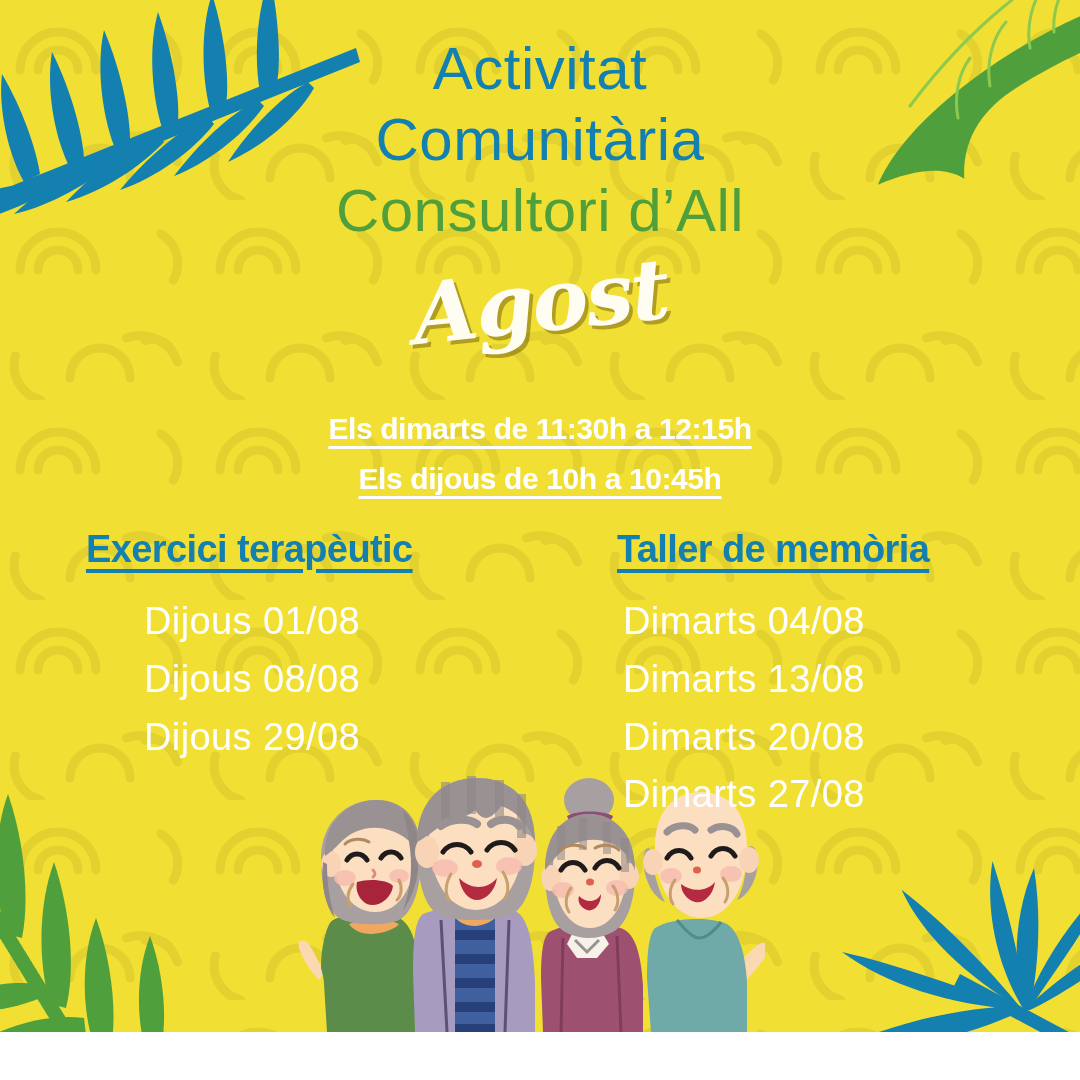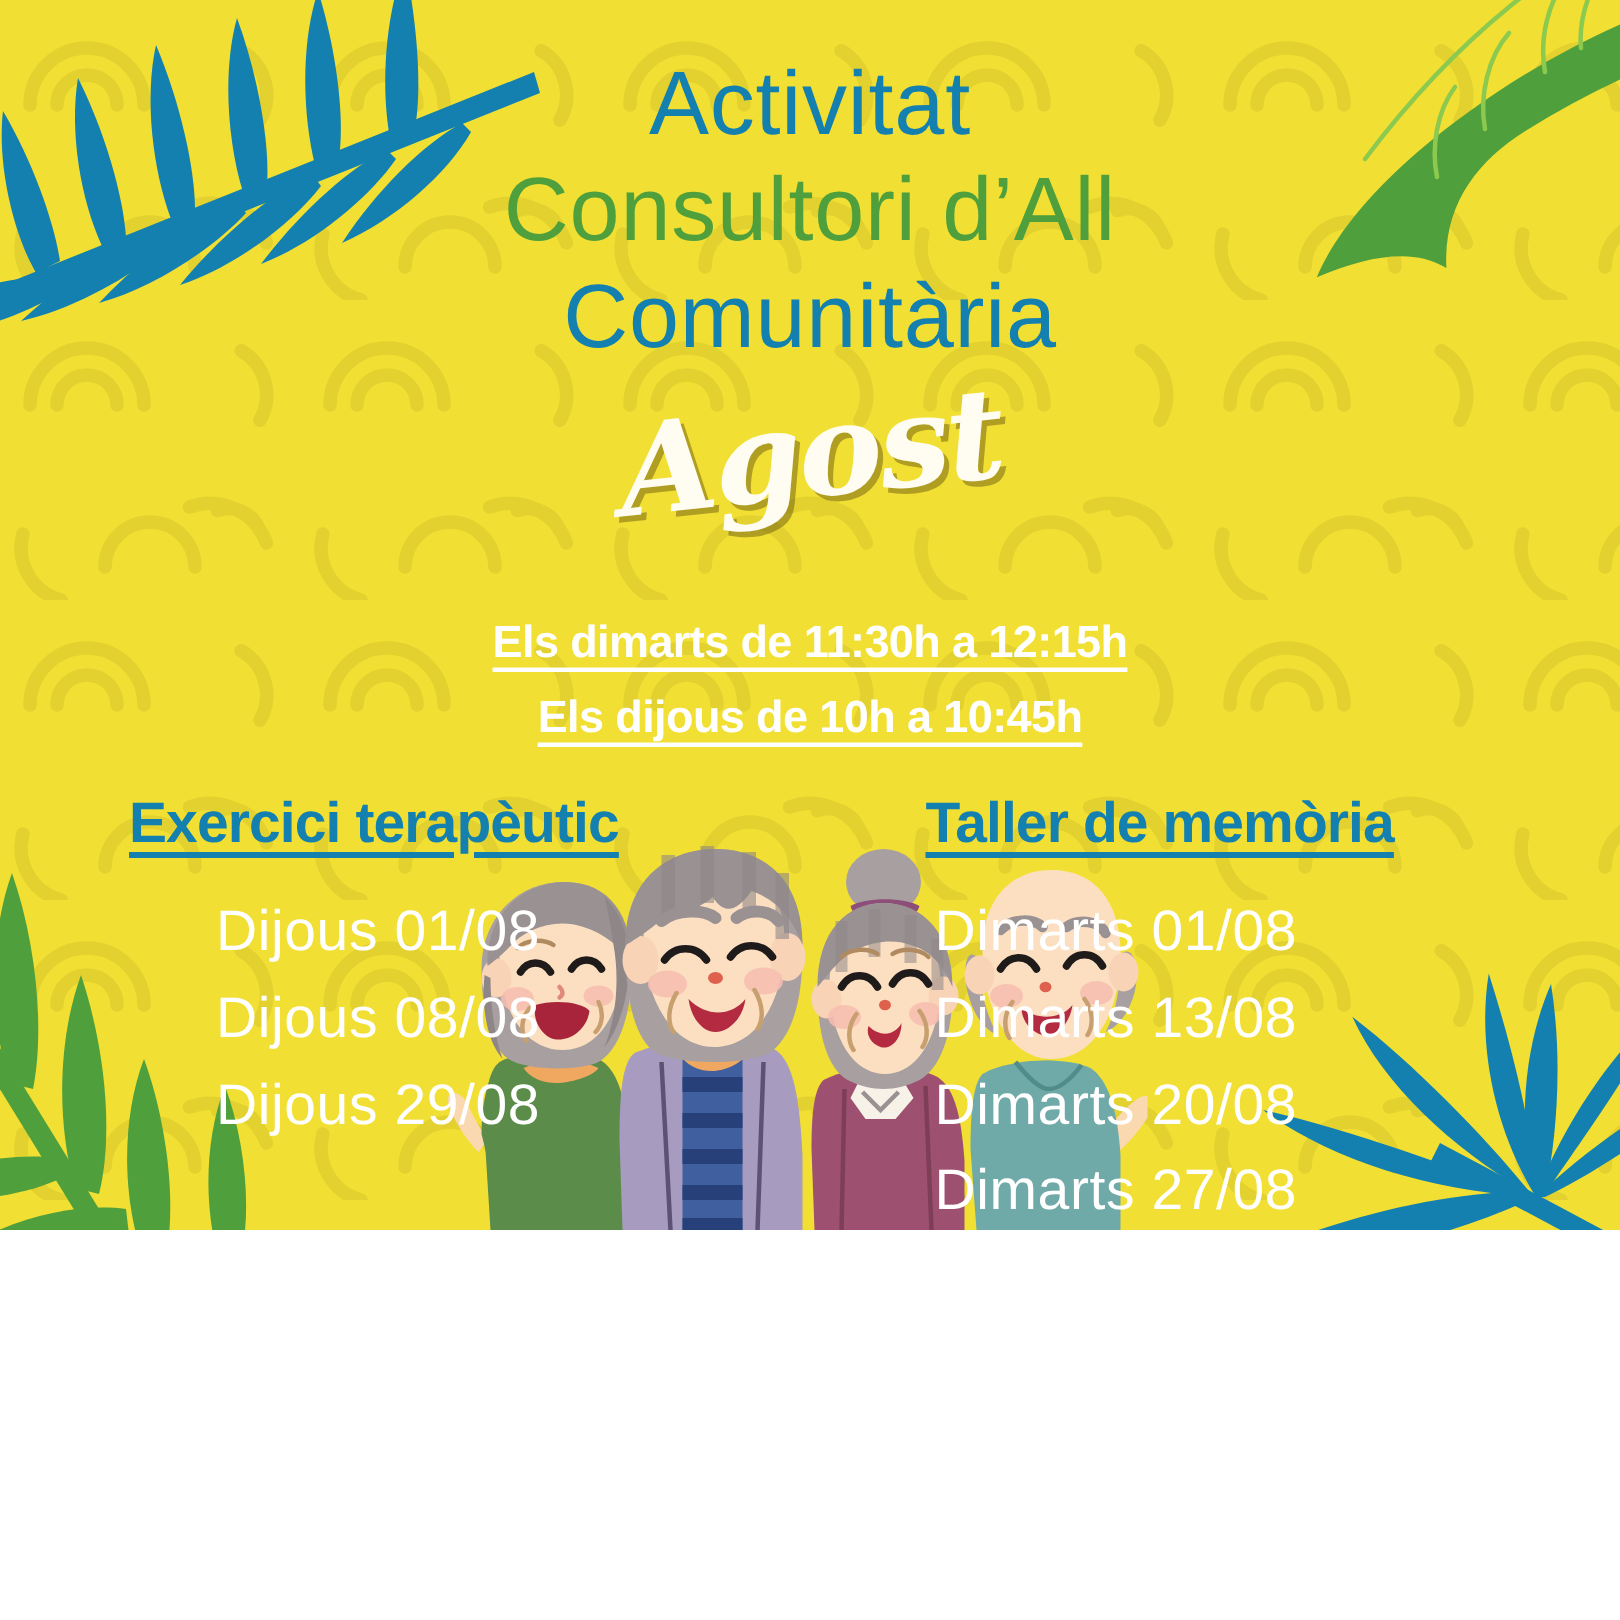--- a/index.html
+++ b/index.html
@@ -3,21 +3,21 @@
 <meta charset="utf-8">
 <style>
   html, body {
     margin: 0;
     padding: 0;
     background: #ffffff;
   }
   #poster {
     position: relative;
     width: 1080px;
-    height: 820px;
+    height: 1032px;
     overflow: hidden;
     background: #F2DF33;
     font-family: "Liberation Sans", sans-serif;
   }
 
   
   #bg-pattern {
     position: absolute;
     inset: 0;
     z-index: 1;
@@ -232,22 +232,22 @@
         <path d="M0 0 C -70 -4 -136 -24 -182 -58 C -128 -46 -56 -20 -8 -2 Z"></path>
         <path d="M0 0 C -68 26 -138 34 -190 26 C -134 4 -58 -8 -6 -4 Z" transform="rotate(-4)"></path>
         <path d="M0 0 C 16 -44 48 -94 86 -128 C 62 -80 26 -32 6 -2 Z"></path>
         <path d="M0 0 C 36 -34 84 -68 128 -84 C 92 -50 36 -14 6 0 Z"></path>
       </g>
     </g>
   </svg>
 
   <div id="headline">
     <span class="title-line title-blue">Activitat</span>
+    <span class="title-line title-blue">Comunitària</span>
     <span class="title-line title-green">Consultori d’All</span>
-    <span class="title-line title-blue">Comunitària</span>
   </div>
 
   <div id="month-script">
     <span class="script-word">Agost</span>
   </div>
 
   <div id="schedule">
     <span class="schedule-line">Els dimarts de 11:30h a 12:15h</span>
     <span class="schedule-line">Els dijous de 10h a 10:45h</span>
   </div>
@@ -256,21 +256,21 @@
 
     <div class="column" id="column-left">
       <span class="column-title">Exercici terapèutic</span>
       <span class="date-item">Dijous 01/08</span>
       <span class="date-item">Dijous 08/08</span>
       <span class="date-item">Dijous 29/08</span>
     </div>
 
     <div class="column" id="column-right">
       <span class="column-title">Taller de memòria</span>
-      <span class="date-item">Dimarts 01/08</span>
+      <span class="date-item">Dimarts 04/08</span>
       <span class="date-item">Dimarts 13/08</span>
       <span class="date-item">Dimarts 20/08</span>
       <span class="date-item">Dimarts 27/08</span>
     </div>
 
   </div>
 
   <svg id="people-illustration" viewBox="0 0 470 260" aria-hidden="true">
     <defs>
       <clipPath id="clipbox">

